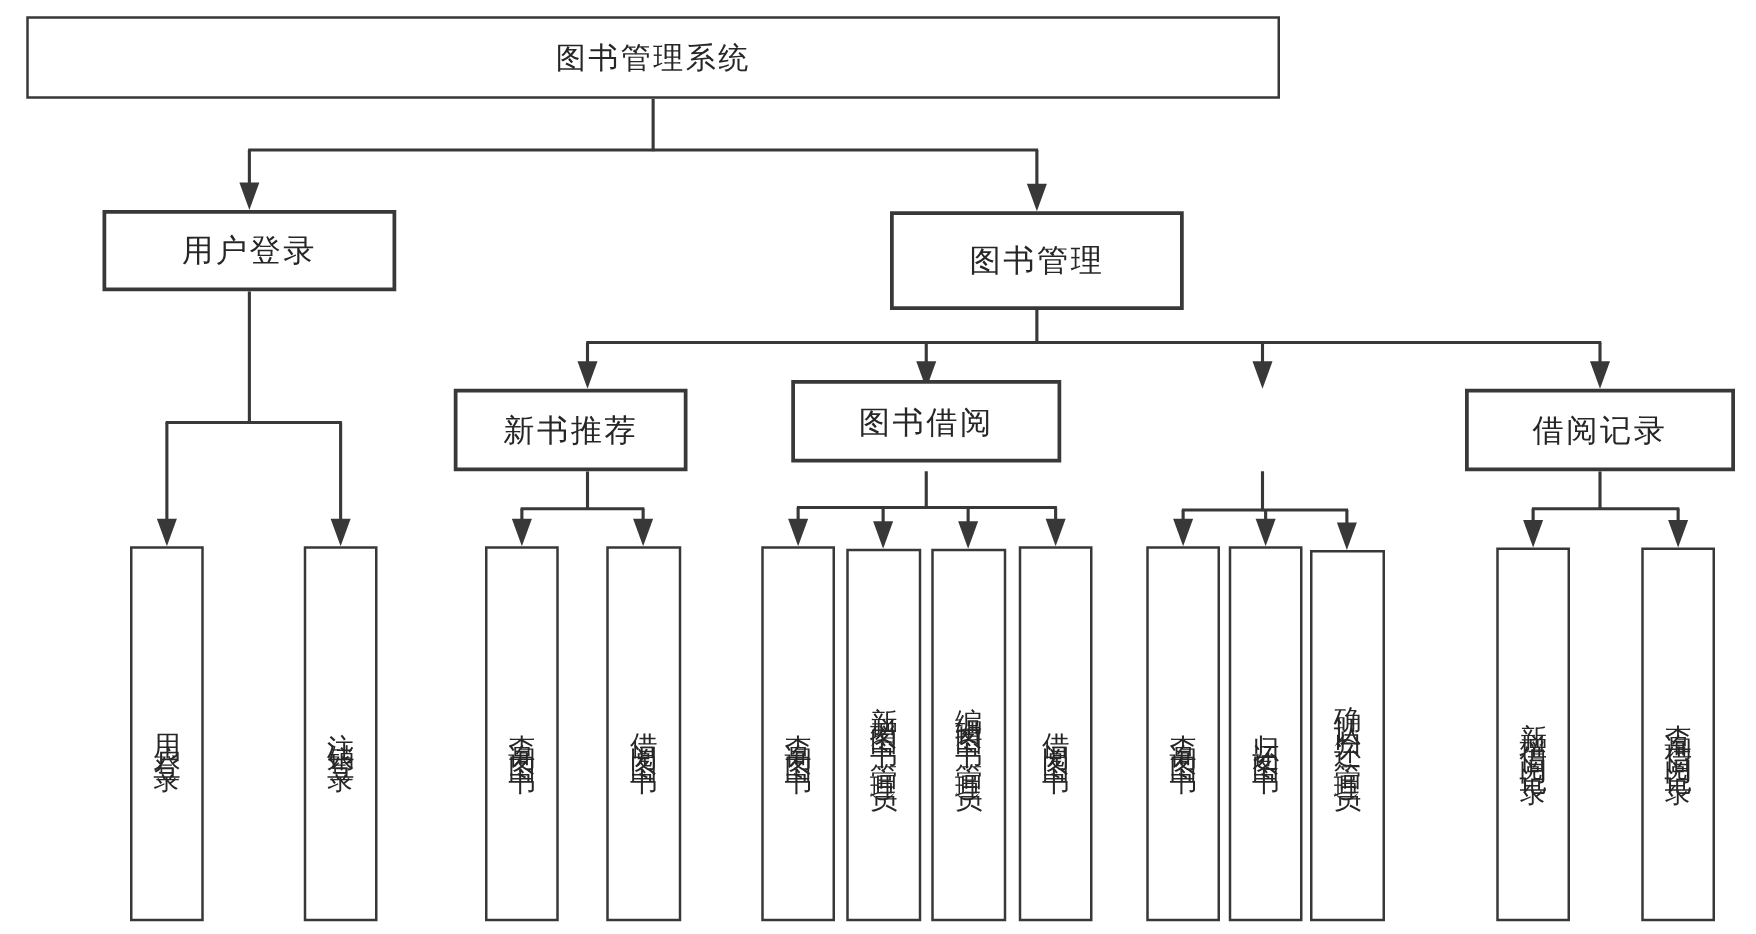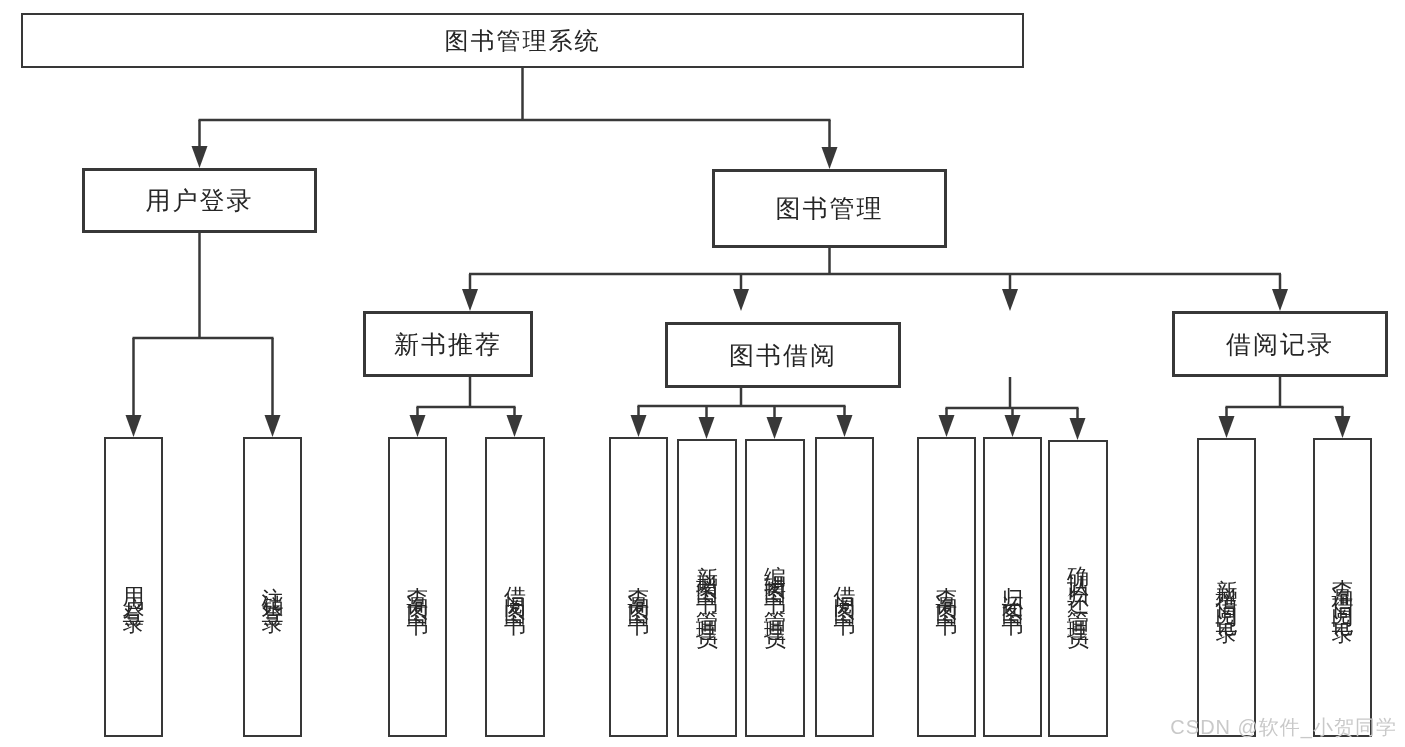--- a/index.html
+++ b/index.html
@@ -149,42 +149,41 @@
     <g>
       <line x1="1280" y1="377" x2="1280" y2="408"></line>
       <line x1="1225.5" y1="407" x2="1343.5" y2="407"></line>
       <line x1="1226.5" y1="407" x2="1226.5" y2="420"></line>
       <polygon points="1218.5,416 1234.5,416 1226.5,438"></polygon>
       <line x1="1342.5" y1="407" x2="1342.5" y2="420"></line>
       <polygon points="1334.5,416 1350.5,416 1342.5,438"></polygon>
     </g>
   </svg>
 
-  <div class="hbox root" style="left:21px; top:13px; width:1003px; height:55px;">图书管理系统</div>
+  <div class="hbox root" style="left:21px; top:13px; width:1003px; height:66px;">图书管理系统</div>
 
   <div class="hbox" style="left:82px; top:168px; width:235px; height:65px;">用户登录</div>
   <div class="hbox" style="left:712px; top:169px; width:235px; height:79px;">图书管理</div>
 
-  <div class="hbox" style="left:363px; top:311px; width:170px; height:66px;">新书推荐</div>
-  <div class="hbox" style="left:633px; top:322px; width:236px; height:66px;margin-left:32px;">图书借阅</div>
+  <div class="hbox" style="left:363px; top:311px; width:187px; height:66px;">新书推荐</div>
+  <div class="hbox" style="left:633px; top:304px; width:216px; height:66px;">图书借阅</div>
   <div class="hbox" style="left:1172px; top:311px; width:216px; height:66px;">借阅记录</div>
 
   <div class="vbox" style="left:104px; top:437px; width:59px; height:300px;">用户登录</div>
   <div class="vbox" style="left:243px; top:437px; width:59px; height:300px;">注销登录</div>
 
   <div class="vbox" style="left:388px; top:437px; width:59px; height:300px;">查询图书</div>
   <div class="vbox" style="left:485px; top:437px; width:60px; height:300px;">借阅图书</div>
 
   <div class="vbox" style="left:609px; top:437px; width:59px; height:300px;">查询图书</div>
   <div class="vbox" style="left:677px; top:439px; width:60px; height:298px;">新增图书（管理员）</div>
   <div class="vbox" style="left:745px; top:439px; width:60px; height:298px;">编辑图书（管理员）</div>
   <div class="vbox" style="left:815px; top:437px; width:59px; height:300px;">借阅图书</div>
 
   <div class="vbox" style="left:917px; top:437px; width:59px; height:300px;">查询图书</div>
   <div class="vbox" style="left:983px; top:437px; width:59px; height:300px;">归还图书</div>
   <div class="vbox" style="left:1048px; top:440px; width:60px; height:297px;">确认归还（管理员）</div>
 
   <div class="vbox" style="left:1197px; top:438px; width:59px; height:299px;">新增借阅记录</div>
   <div class="vbox" style="left:1313px; top:438px; width:59px; height:299px;">查询借阅记录</div>
 
-  <div id="watermark">CSDN @软件_小贺同学</div>
 
 </div>
 
 </body></html>

